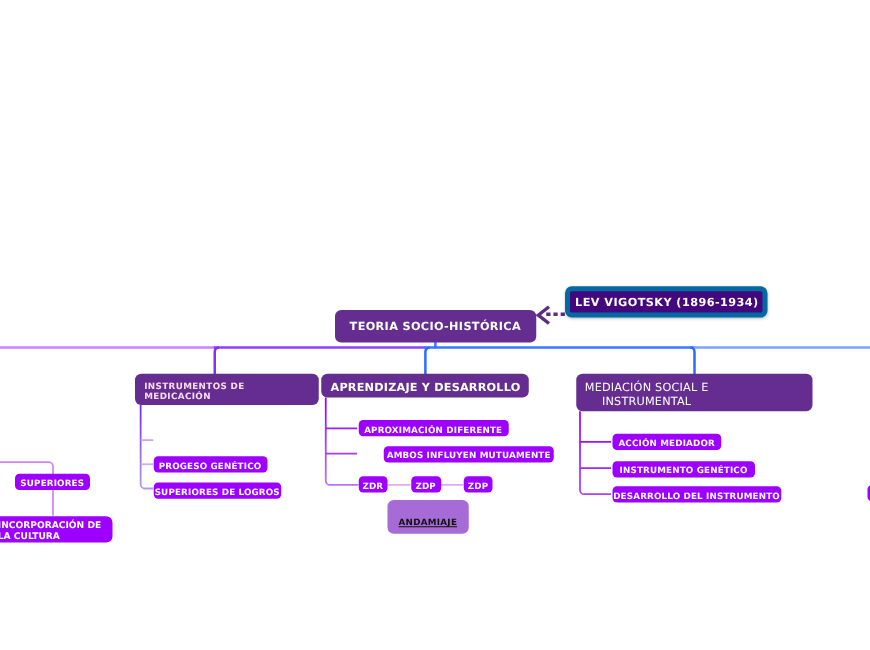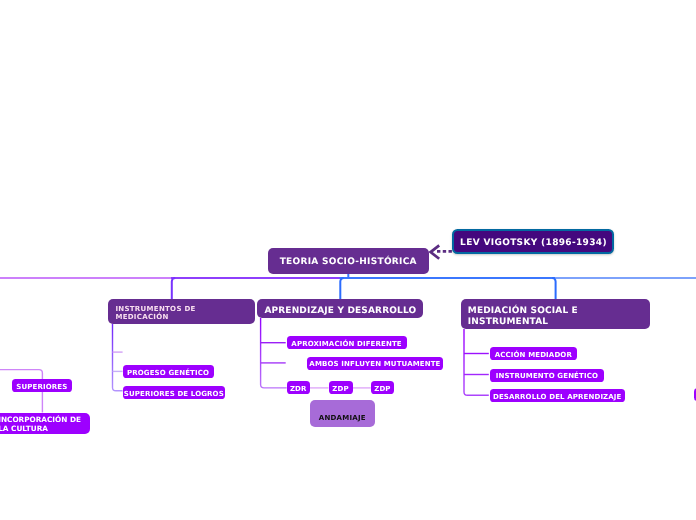--- a/index.html
+++ b/index.html
@@ -9,21 +9,21 @@
        -webkit-font-smoothing:antialiased;text-rendering:geometricPrecision;}
   #canvas{position:relative;width:696px;height:520px;overflow:hidden;background:#fff;}
   svg.wires{position:absolute;left:0;top:0;width:696px;height:520px;}
   .node{position:absolute;box-sizing:border-box;display:flex;align-items:center;}
   .node .lbl{display:block;white-space:pre;transform:translateZ(0);}
   .node .lbl{position:relative;}
 
   
   .n-author{
     left:452.3px; top:229.0px; width:161.4px; height:24.6px;
-    background:#44087E; border:2px solid #0369a1; border-radius:5.5px;
+    background:#44087E; border:4px solid #0369a1; border-radius:5.5px;
     box-shadow:0 1px 2.4px rgba(0,0,0,.22);
     justify-content:center;
   }
   .n-author .lbl{
     color:#ffffff; font-size:9px; font-weight:bold; letter-spacing:.34px;
     line-height:10px; text-align:center; top:1.7px; left:0.5px;
   }
 
   
   .n-root{
@@ -50,22 +50,22 @@
   }
   .n-b2 .lbl{
     color:#ffffff; font-size:9px; font-weight:bold; letter-spacing:.16px;
     line-height:10px; text-align:left; top:2.5px;
   }
   .n-b3{
     left:460.8px; top:299px; width:189.6px; height:30.4px;
     background:#662D91; border-radius:5px; padding:0 7px;
   }
   .n-b3 .lbl{
-    color:#ffffff; font-size:9px; font-weight:bold; letter-spacing:.16px;
-    line-height:10.9px; text-align:left; top:2.7px;
+    color:#ffffff; font-size:9px; font-weight:normal; letter-spacing:.16px;
+    line-height:10.9px; text-align:center; top:2.7px;
   }
 
   
   .pill{
     background:#9D00FF; border-radius:3.6px; justify-content:center;
     height:13.2px;
   }
   .pill .lbl{
     color:#ffffff; font-size:7px; font-weight:bold; letter-spacing:.13px;
     line-height:8px; text-align:center; top:1.2px;
@@ -90,21 +90,21 @@
   .p-rightedge{left:694.4px; top:387.5px; width:14px;}
 
   
   .n-andamiaje{
     left:309.8px; top:399.9px; width:65px; height:27.2px;
     background:#A76BD8; border-radius:5px;
     justify-content:center; align-items:flex-end; padding-bottom:4.7px;
   }
   .n-andamiaje .lbl{
     color:#0F0F0F; font-size:7px; font-weight:bold; letter-spacing:.22px;
-    line-height:8px; text-align:center;
+    line-height:8px; text-align:center;text-decoration:underline;
   }
 
   
   .n-incorp{
     left:-10.8px; top:412.5px; width:100.6px; height:21.5px;
     background:#9D00FF; border-radius:5px; padding:0 9px;
     align-items:center;
   }
   .n-incorp .lbl{
     color:#ffffff; font-size:7.3px; font-weight:bold; letter-spacing:.0px;
@@ -214,21 +214,21 @@
     <span class="lbl">MEDIACIÓN SOCIAL E
 INSTRUMENTAL</span>
   </div>
   <div class="node pill p-b3c1">
     <span class="lbl">ACCIÓN MEDIADOR</span>
   </div>
   <div class="node pill p-b3c2">
     <span class="lbl">INSTRUMENTO GENÉTICO</span>
   </div>
   <div class="node pill p-b3c3">
-    <span class="lbl">DESARROLLO DEL APRENDIZAJE</span>
+    <span class="lbl">DESARROLLO DEL INSTRUMENTO</span>
   </div>
 
   <div class="node pill p-superiores">
     <span class="lbl">SUPERIORES</span>
   </div>
   <div class="node n-incorp">
     <span class="lbl">INCORPORACIÓN DE
 LA CULTURA</span>
   </div>
 

